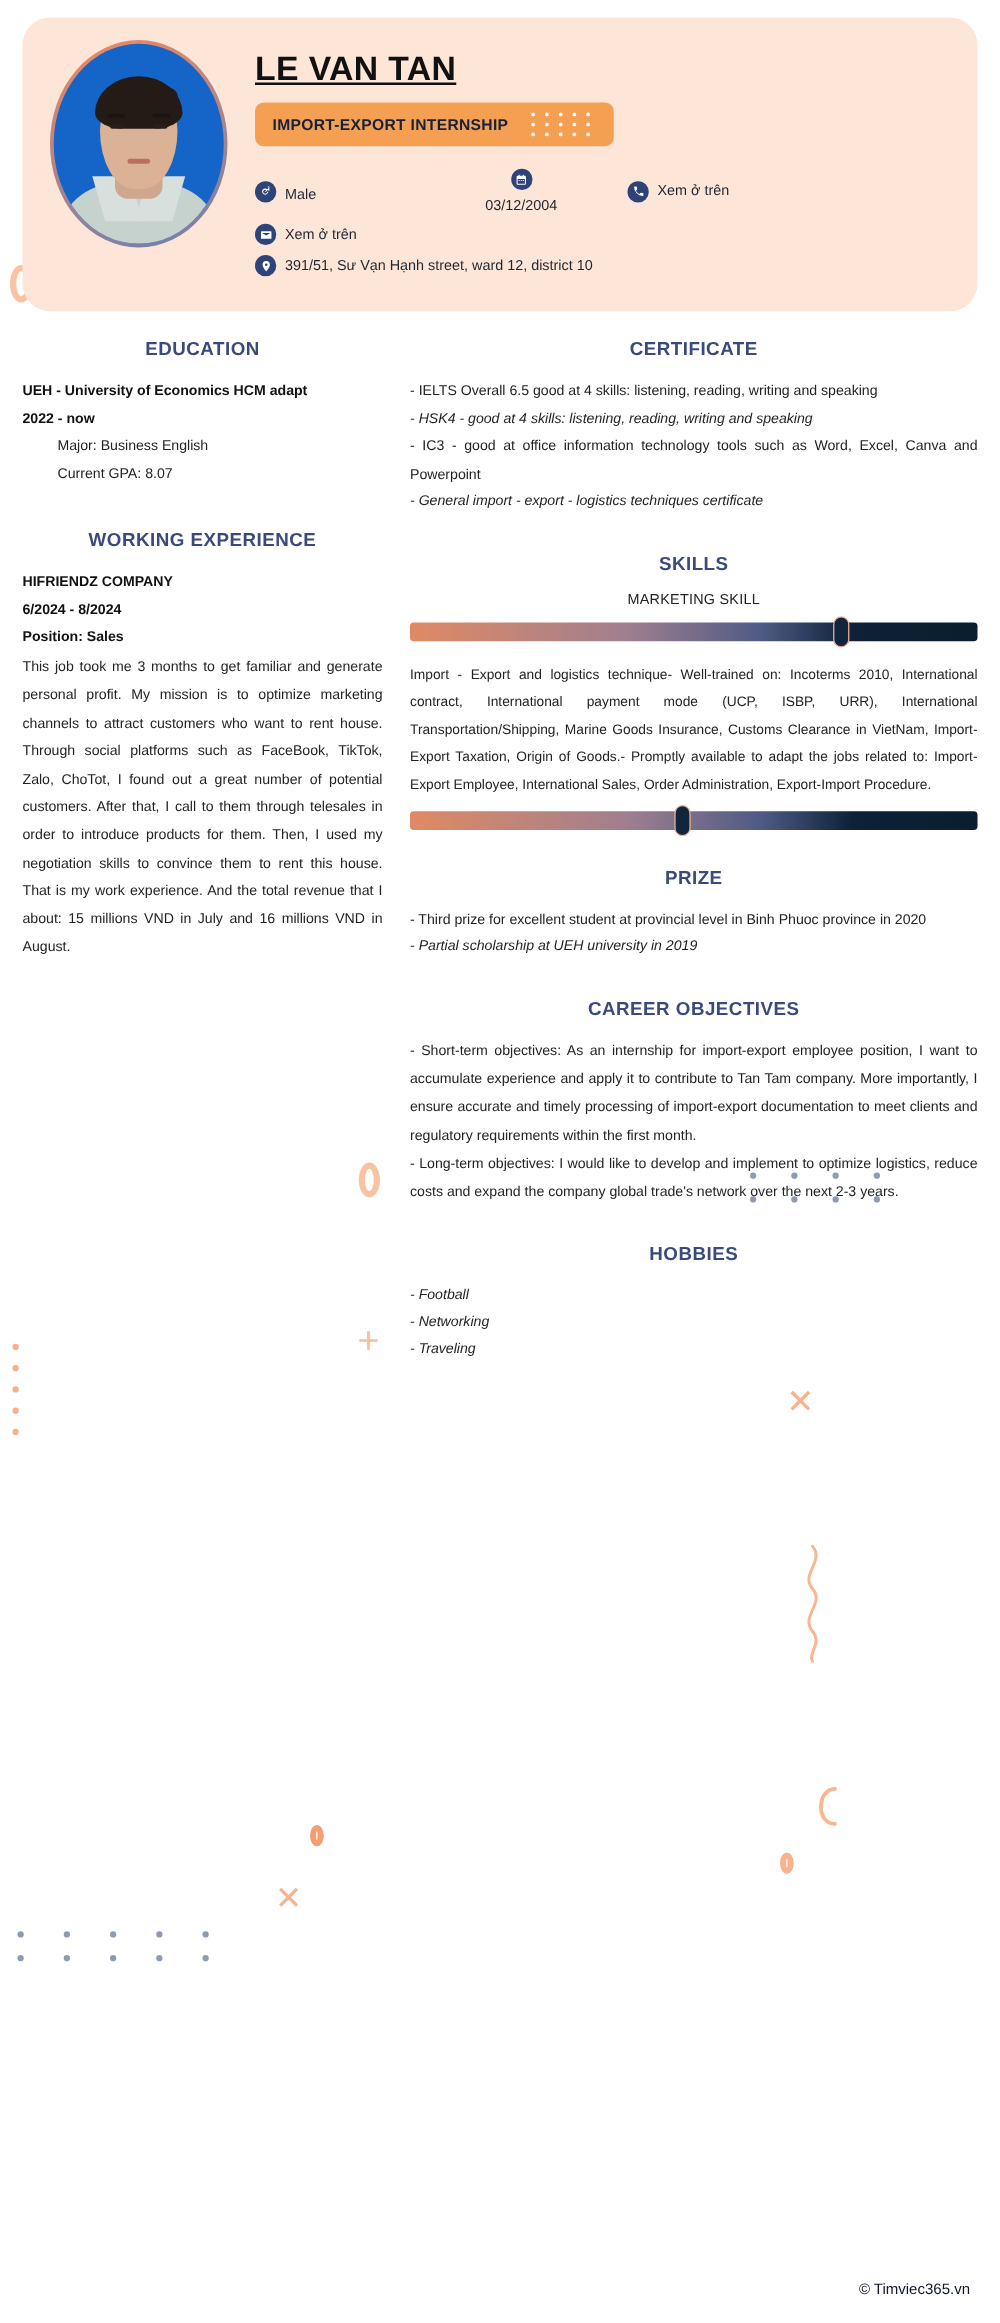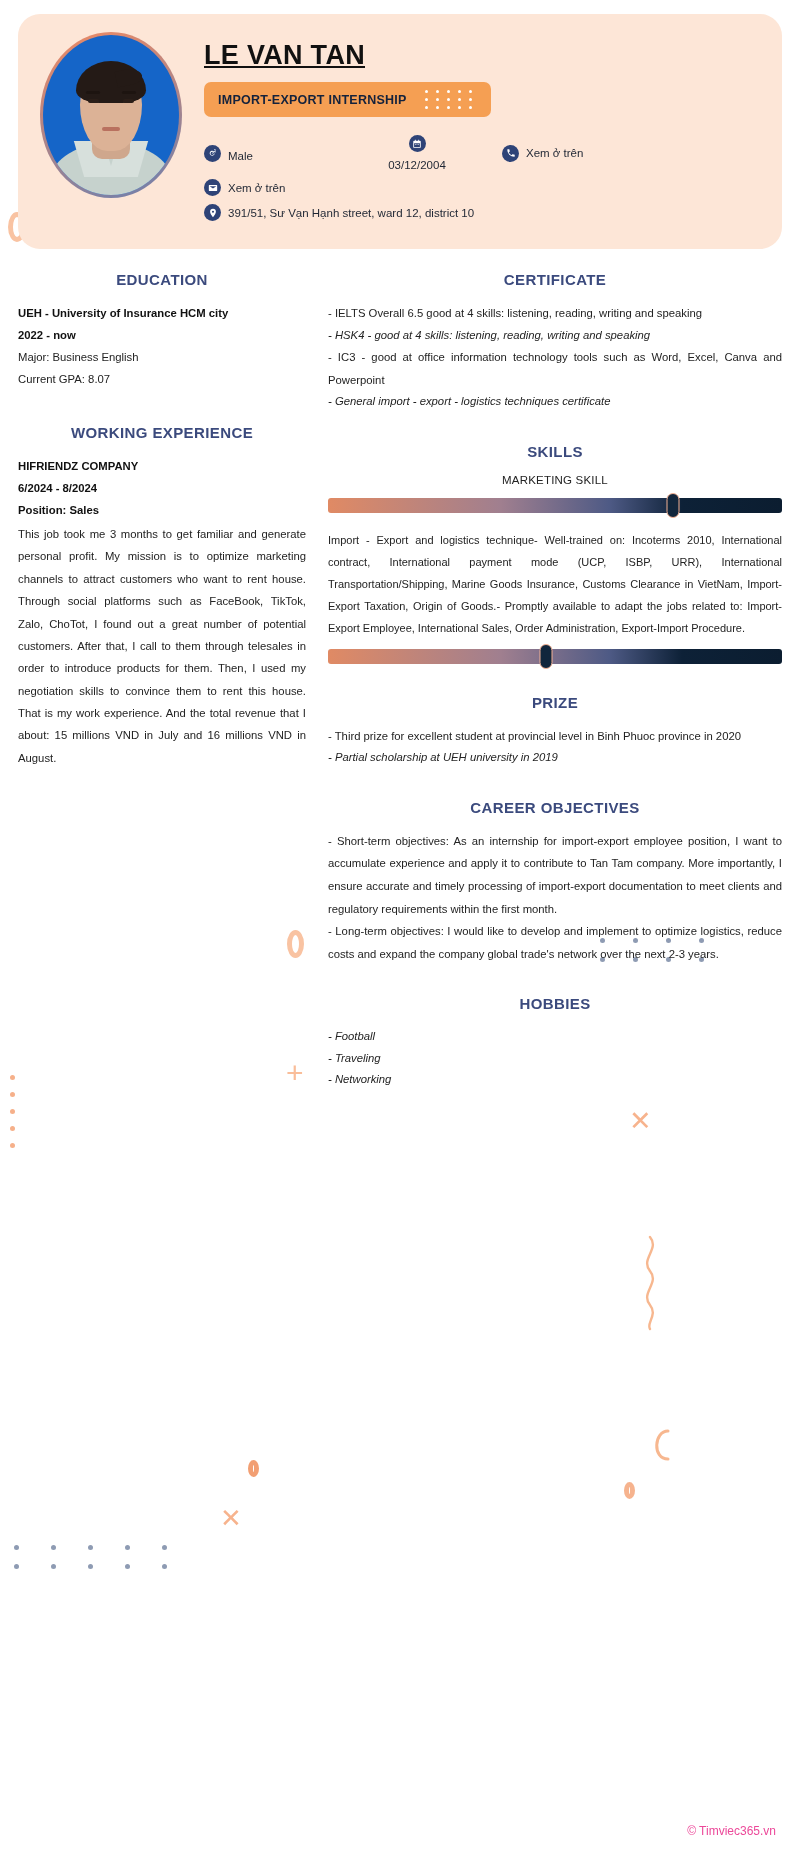--- a/index.html
+++ b/index.html
@@ -199,20 +199,21 @@
   .b-line {
     font-size: 11.3px;
     font-weight: 700;
     color: #111;
     line-height: 1.95;
   }
   .n-line {
     font-size: 11.3px;
     color: #232323;
     line-height: 1.95;
+    margin-left: 28px;
   }
   .para {
     font-size: 11.3px;
     color: #232323;
     line-height: 1.98;
     text-align: justify;
     margin-top: 2px;
   }
   .para-r {
     font-size: 11px;
@@ -260,21 +261,21 @@
     transform: translateX(-50%);
   }
   .skill-desc { margin: 16px 0 6px 0; }
 
   
   .footer {
     position: absolute;
     right: 24px;
     bottom: 20px;
     font-size: 12px;
-    color: #ec4899;
+    color: #0f172a;
     z-index: 4;
   }
 </style>
 </head>
 <body>
 
 <div class="page">
 
   <div class="deco squiggle" style="left:85px; top:200px;">
     <svg width="58" height="16" viewBox="0 0 58 16">
@@ -467,21 +468,21 @@
       </div>
     </div>
   </div>
 
   <div class="columns">
 
     <div class="col-left">
 
       <div class="sec">
         <div class="sec-title">EDUCATION</div>
-        <div class="b-line">UEH - University of Insurance HCM city</div>
+        <div class="b-line">UEH - University of Economics HCM adapt</div>
         <div class="b-line">2022 - now</div>
         <div class="n-line">Major: Business English</div>
         <div class="n-line">Current GPA: 8.07</div>
       </div>
 
       <div class="sec" style="margin-top:34px;">
         <div class="sec-title">WORKING EXPERIENCE</div>
         <div class="b-line">HIFRIENDZ COMPANY</div>
         <div class="b-line">6/2024 - 8/2024</div>
         <div class="b-line">Position: Sales</div>
@@ -522,22 +523,22 @@
 
       <div class="sec-right">
         <div class="sec-title">CAREER OBJECTIVES</div>
         <div class="list-line">- Short-term objectives: As an internship for import-export employee position, I want to accumulate experience and apply it to contribute to Tan Tam company. More importantly, I ensure accurate and timely processing of import-export documentation to meet clients and regulatory requirements within the first month.</div>
         <div class="list-line">- Long-term objectives: I would like to develop and implement to optimize logistics, reduce costs and expand the company global trade's network over the next 2-3 years.</div>
       </div>
 
       <div class="sec-right">
         <div class="sec-title">HOBBIES</div>
         <div class="plain-line">- Football</div>
+        <div class="plain-line">- Networking</div>
         <div class="plain-line">- Traveling</div>
-        <div class="plain-line">- Networking</div>
       </div>
 
 
     </div>
   </div>
 
   <div class="footer">© Timviec365.vn</div>
 
 </div>
 

